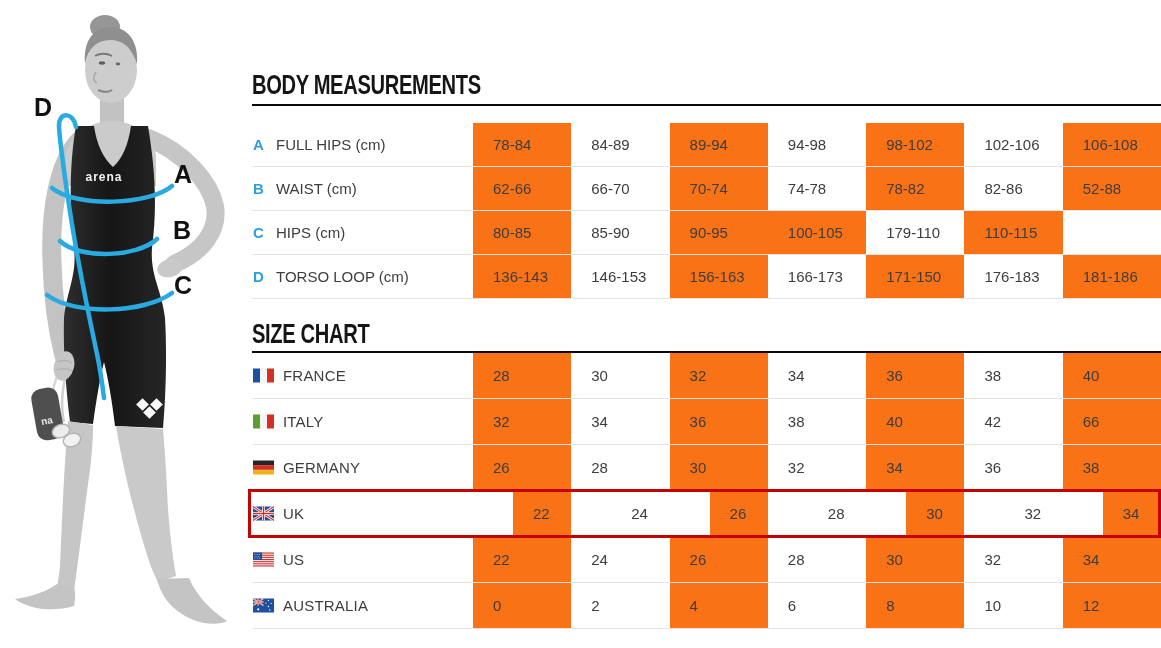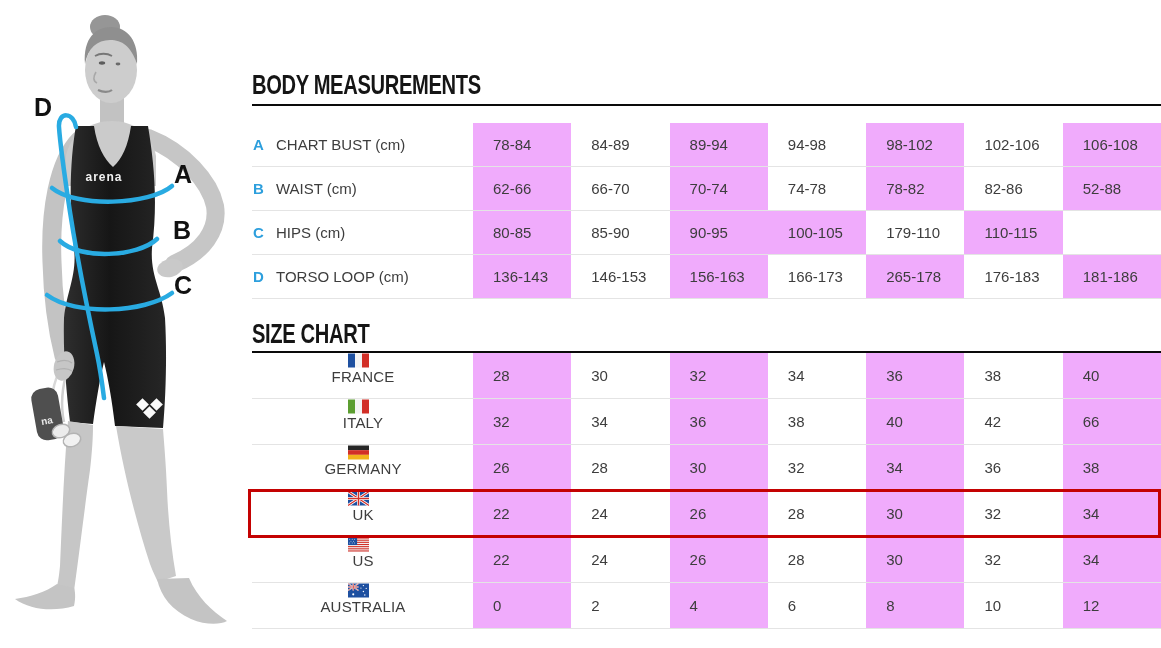--- a/index.html
+++ b/index.html
@@ -24,29 +24,29 @@
   .t-body { margin-top: 17px; }
   .t-size { margin-top: 0; }
 
   .trow { display: grid; grid-template-columns: 221px repeat(7, 1fr);
     border-bottom: 1px solid #e4e4e4; }
   .t-body .trow { height: 44px; }
   .t-size .trow { height: 46px; }
 
   .cell { display: flex; align-items: center; font-size: 15px; color: #3d3d3d; }
   .cell.val { padding-left: 20px; }
-  .cell.g { background: #f0abfc; }
+  .cell.g { background: #f97316; }
 
   .label-cell { padding-left: 1px; }
   .letter { color: #2d9fdd; font-weight: 700; width: 14px; margin-right: 9px; flex: none; }
-  .country-cell { padding-left: 1px; flex-direction: column; }
+  .country-cell { padding-left: 1px; }
   .flag { display: inline-flex; margin-right: 9px; flex: none; line-height: 0; }
   .country-name { letter-spacing: 0.2px; }
 
-  .trow.hl { position: relative; border-bottom-color: transparent; }
+  .trow.hl { position: relative; border-bottom-color: transparent; gap: 40px; }
   .hlbox { position: absolute; left: -4px; right: 0; top: -2px; bottom: -2px;
     border: 3px solid #c40202; pointer-events: none; z-index: 2; }
 </style>
 </head>
 <body>
 
 <div class="page">
 
   <div class="figure-wrap">
     <svg viewBox="0 0 250 648" width="250" height="648">
@@ -120,21 +120,21 @@
 
   <div class="content">
 
     <section>
       <h2 class="section-title title-bm">BODY MEASUREMENTS</h2>
       <div class="rule rule-bm"></div>
       <div class="table t-body" id="bm-table">
           <div class="trow">
             <div class="cell label-cell">
               <span class="letter">A</span>
-              <span>CHART BUST (cm)</span>
+              <span>FULL HIPS (cm)</span>
             </div>
             <div class="cell val g">78-84</div>
             <div class="cell val">84-89</div>
             <div class="cell val g">89-94</div>
             <div class="cell val">94-98</div>
             <div class="cell val g">98-102</div>
             <div class="cell val">102-106</div>
             <div class="cell val g">106-108</div>
           </div>
           <div class="trow">
@@ -164,21 +164,21 @@
           </div>
           <div class="trow">
             <div class="cell label-cell">
               <span class="letter">D</span>
               <span>TORSO LOOP (cm)</span>
             </div>
             <div class="cell val g">136-143</div>
             <div class="cell val">146-153</div>
             <div class="cell val g">156-163</div>
             <div class="cell val">166-173</div>
-            <div class="cell val g">265-178</div>
+            <div class="cell val g">171-150</div>
             <div class="cell val">176-183</div>
             <div class="cell val g">181-186</div>
           </div>
         </div>
     </section>
 
     <section>
       <h2 class="section-title title-sc">SIZE CHART</h2>
       <div class="rule rule-sc"></div>
       <div class="table t-size" id="sc-table">

